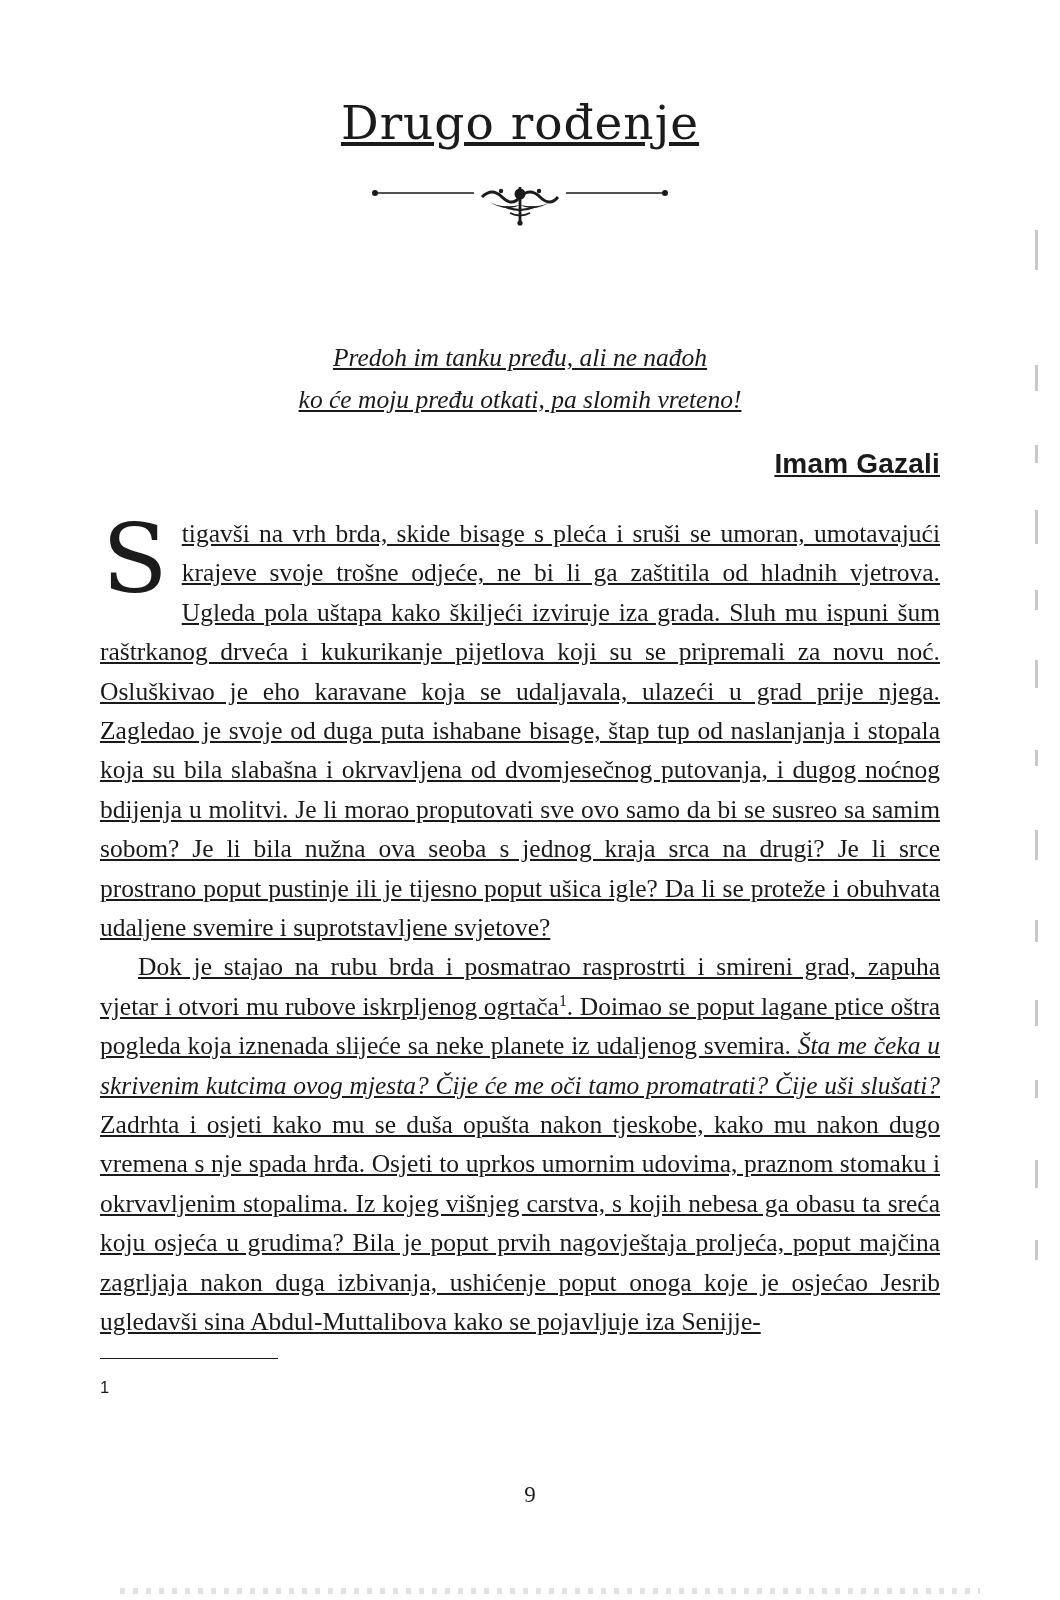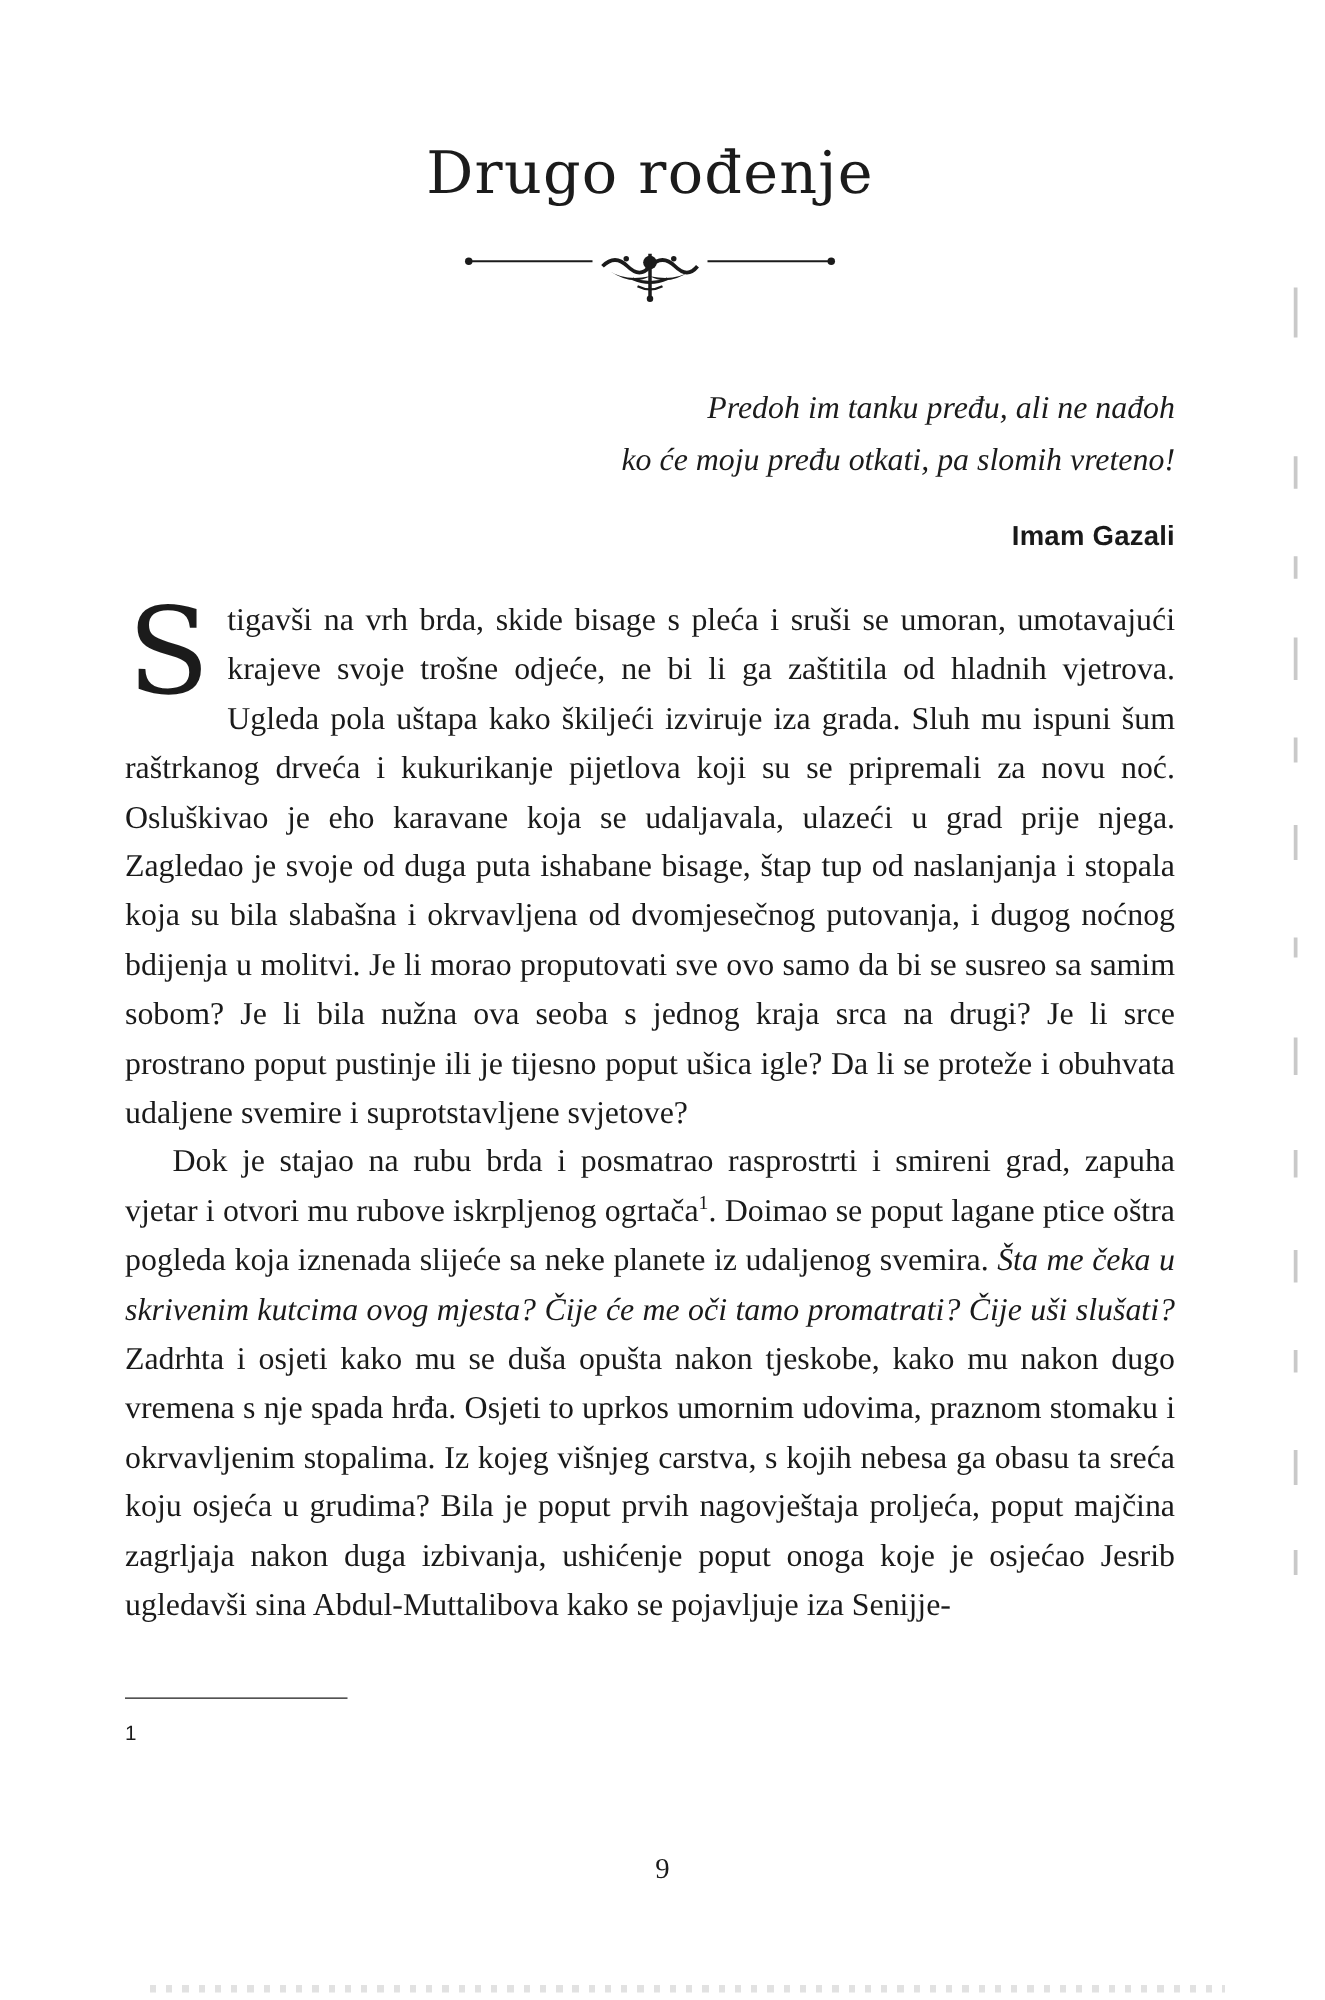--- a/index.html
+++ b/index.html
@@ -19,22 +19,23 @@
     position: absolute;
     top: 0; left: 0;
     width: 1060px;
     height: 1600px;
     box-sizing: border-box;
     padding: 0;
   }
   .content {
     position: absolute;
     left: 100px;
-    top: 16px;
+    top: 0;
     width: 840px;
+    text-decoration: underline;
   }
 
   
   .chapter-title {
     text-align: center;
     font-family: "DejaVu Serif", serif;
     font-weight: 400;
     font-size: 47px;
     letter-spacing: 1px;
     margin-top: 95px;
@@ -43,34 +44,34 @@
   .ornament {
     margin: 18px auto 0 auto;
     width: 300px;
     height: 52px;
     position: relative;
   }
   .ornament svg { display: block; }
 
   
   .epigraph {
-    margin-top: 56px;
-    text-align: right;
+    margin-top: 104px;
+    text-align: center;
     font-style: italic;
     font-size: 25.5px;
     line-height: 1.62;
     color: #1b1b1b;
   }
   .epigraph-attrib {
     margin-top: 28px;
     text-align: right;
     font-family: "Liberation Sans", sans-serif;
     font-weight: bold;
     font-style: normal;
-    font-size: 22px;
+    font-size: 28px;
     letter-spacing: 0.2px;
   }
 
   
   .body-text {
     margin-top: 34px;
     font-size: 25.5px;
     line-height: 1.545;
     text-align: justify;
     hyphens: manual;

